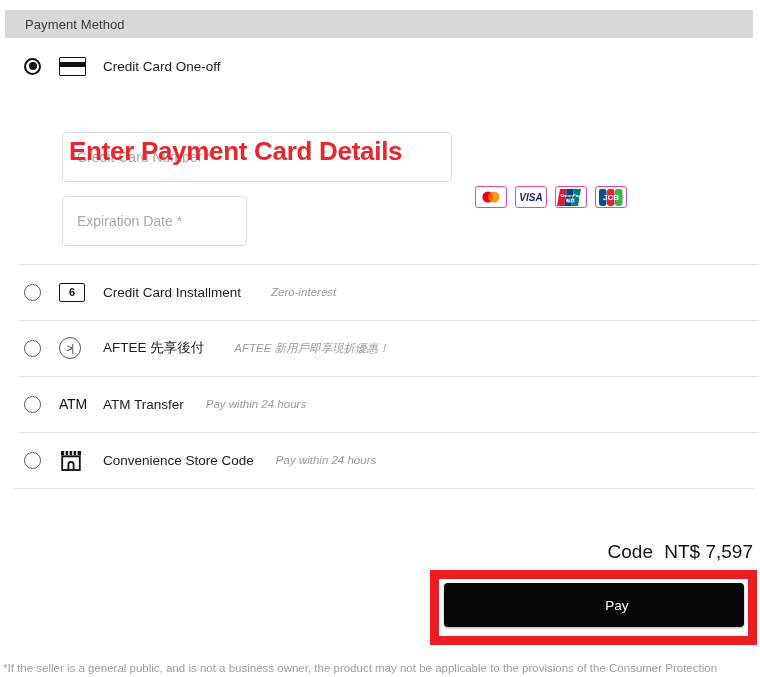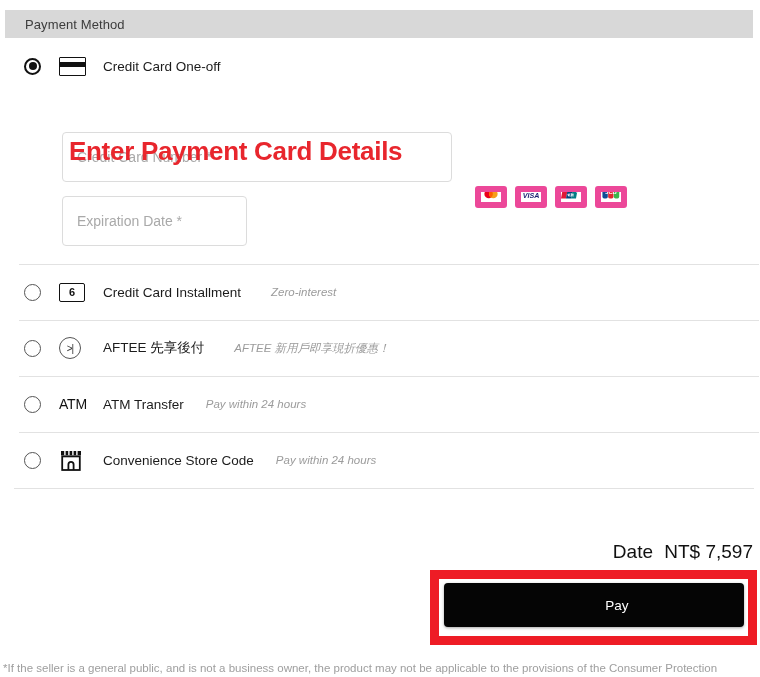--- a/index.html
+++ b/index.html
@@ -193,25 +193,25 @@
 
   
   .brands {
     position: absolute;
     left: 461px; top: 148px;
     display: flex;
     gap: 8px;
   }
   .brand {
     width: 32px; height: 22px;
-    border: 6px solid #ec4899;
+    border: 1px solid #ec4899;
     border-radius: 3px;
     background: #fff;
     display: flex;
-    align-items: flex-end;
+    align-items: center;
     justify-content: center;
     overflow: hidden;
   }
   .brand svg { display: block; }
 
   
   .total-line {
     position: absolute;
     right: 7px; top: 541px;
     font-size: 19px;
@@ -361,21 +361,21 @@
         </svg>
       </span>
       <span class="opt-label">Convenience Store Code</span>
       <span class="opt-note">Pay within 24 hours</span>
     </div>
 
     <div class="divider" style="position:relative; left:0; top:0; margin:0 0 0 0;"></div>
   </div>
 
   <div class="total-line">
-    <span class="t-label">Date</span>
+    <span class="t-label">Code</span>
     <span>NT$ 7,597</span>
   </div>
 
   <div class="pay-btn">Pay</div>
 
   <div class="annot-box"></div>
 
   <div class="footer">*If the seller is a general public, and is not a business owner, the product may not be applicable to the provisions of the Consumer Protection Law.</div>
 
 </div>

